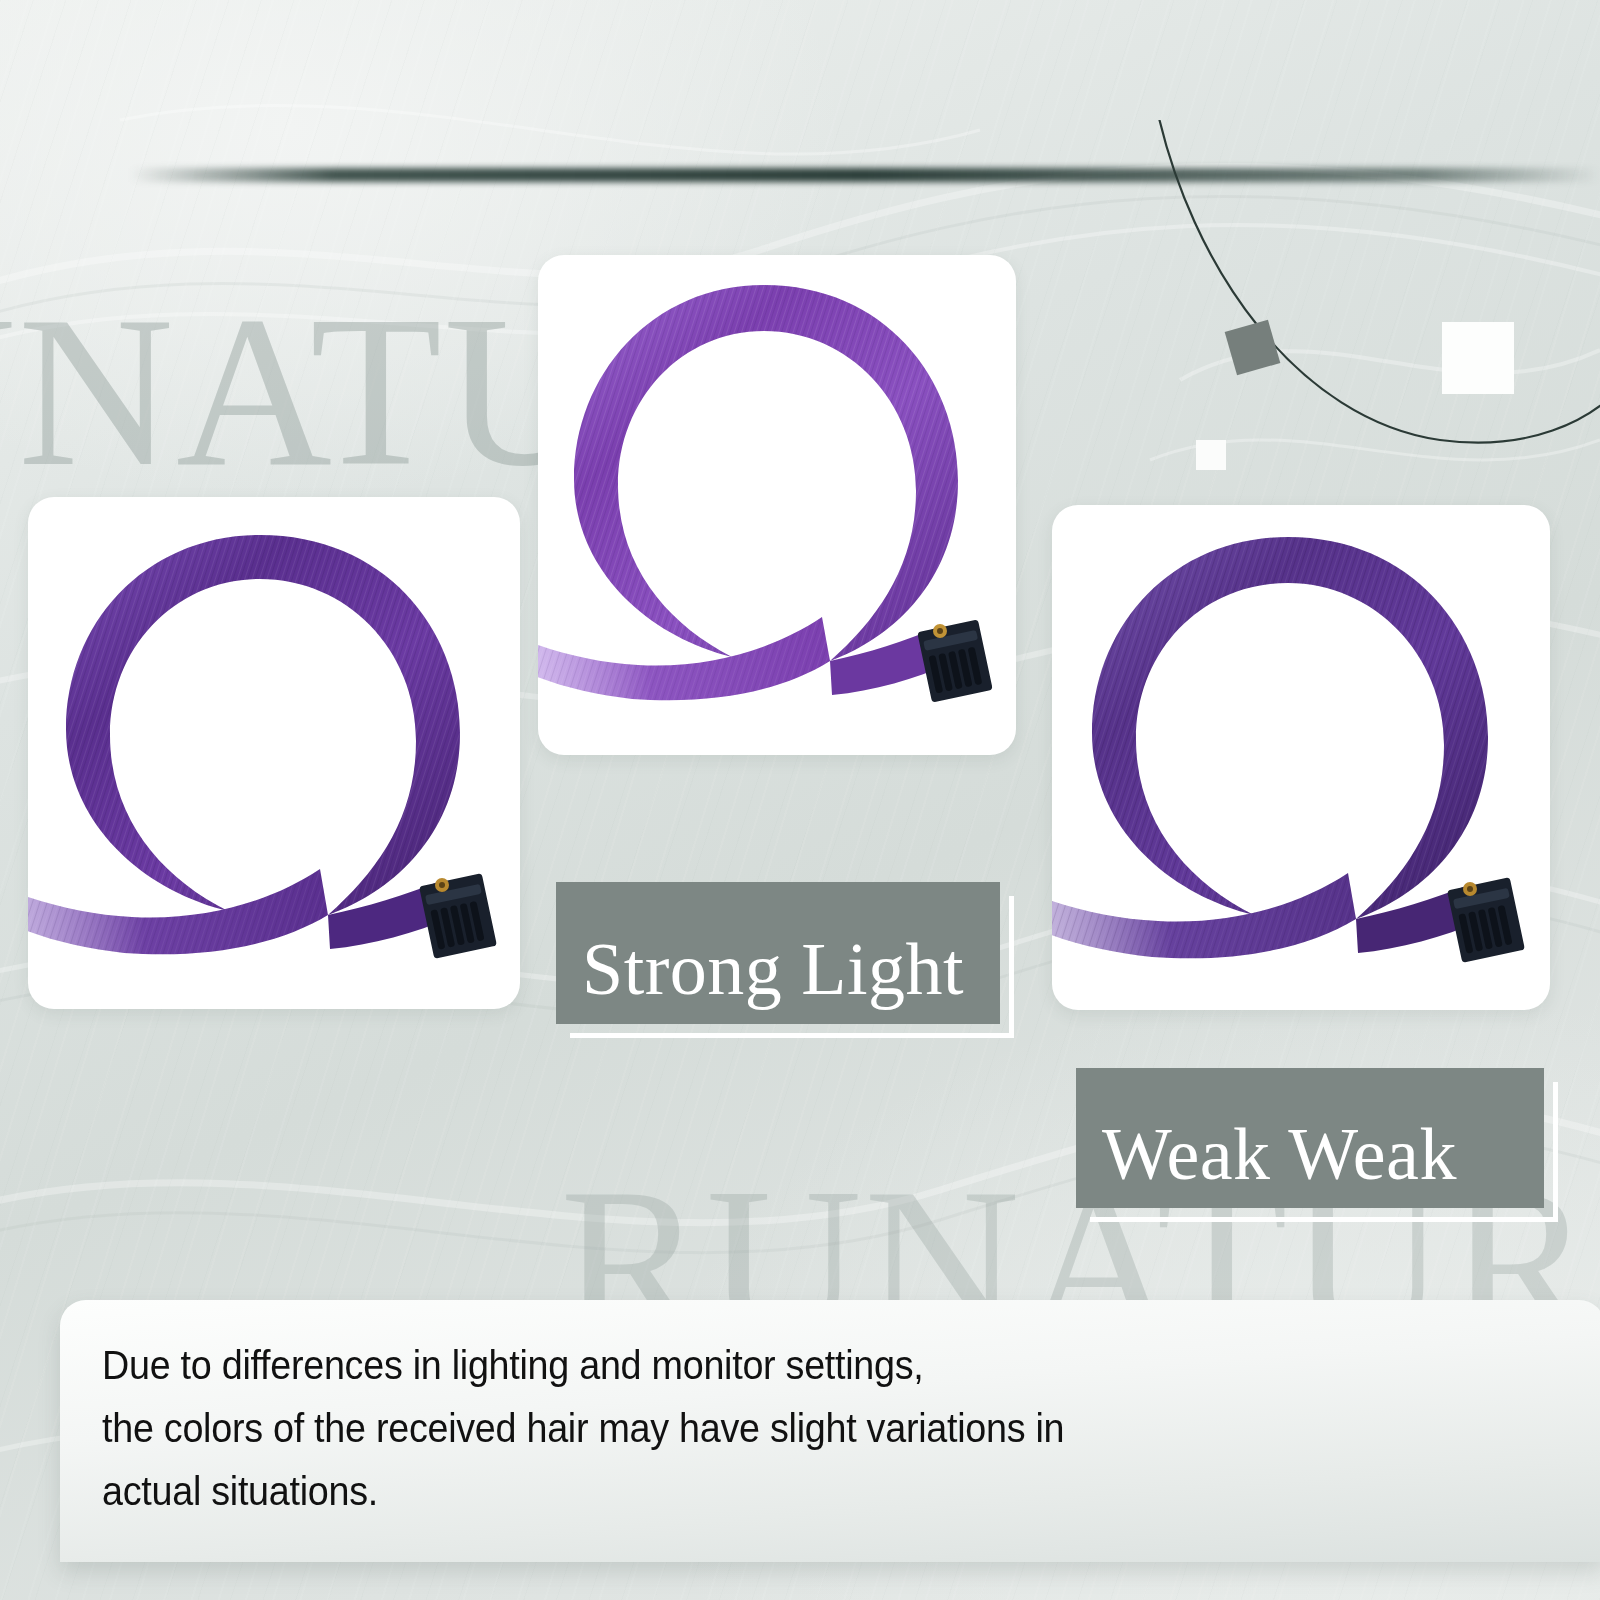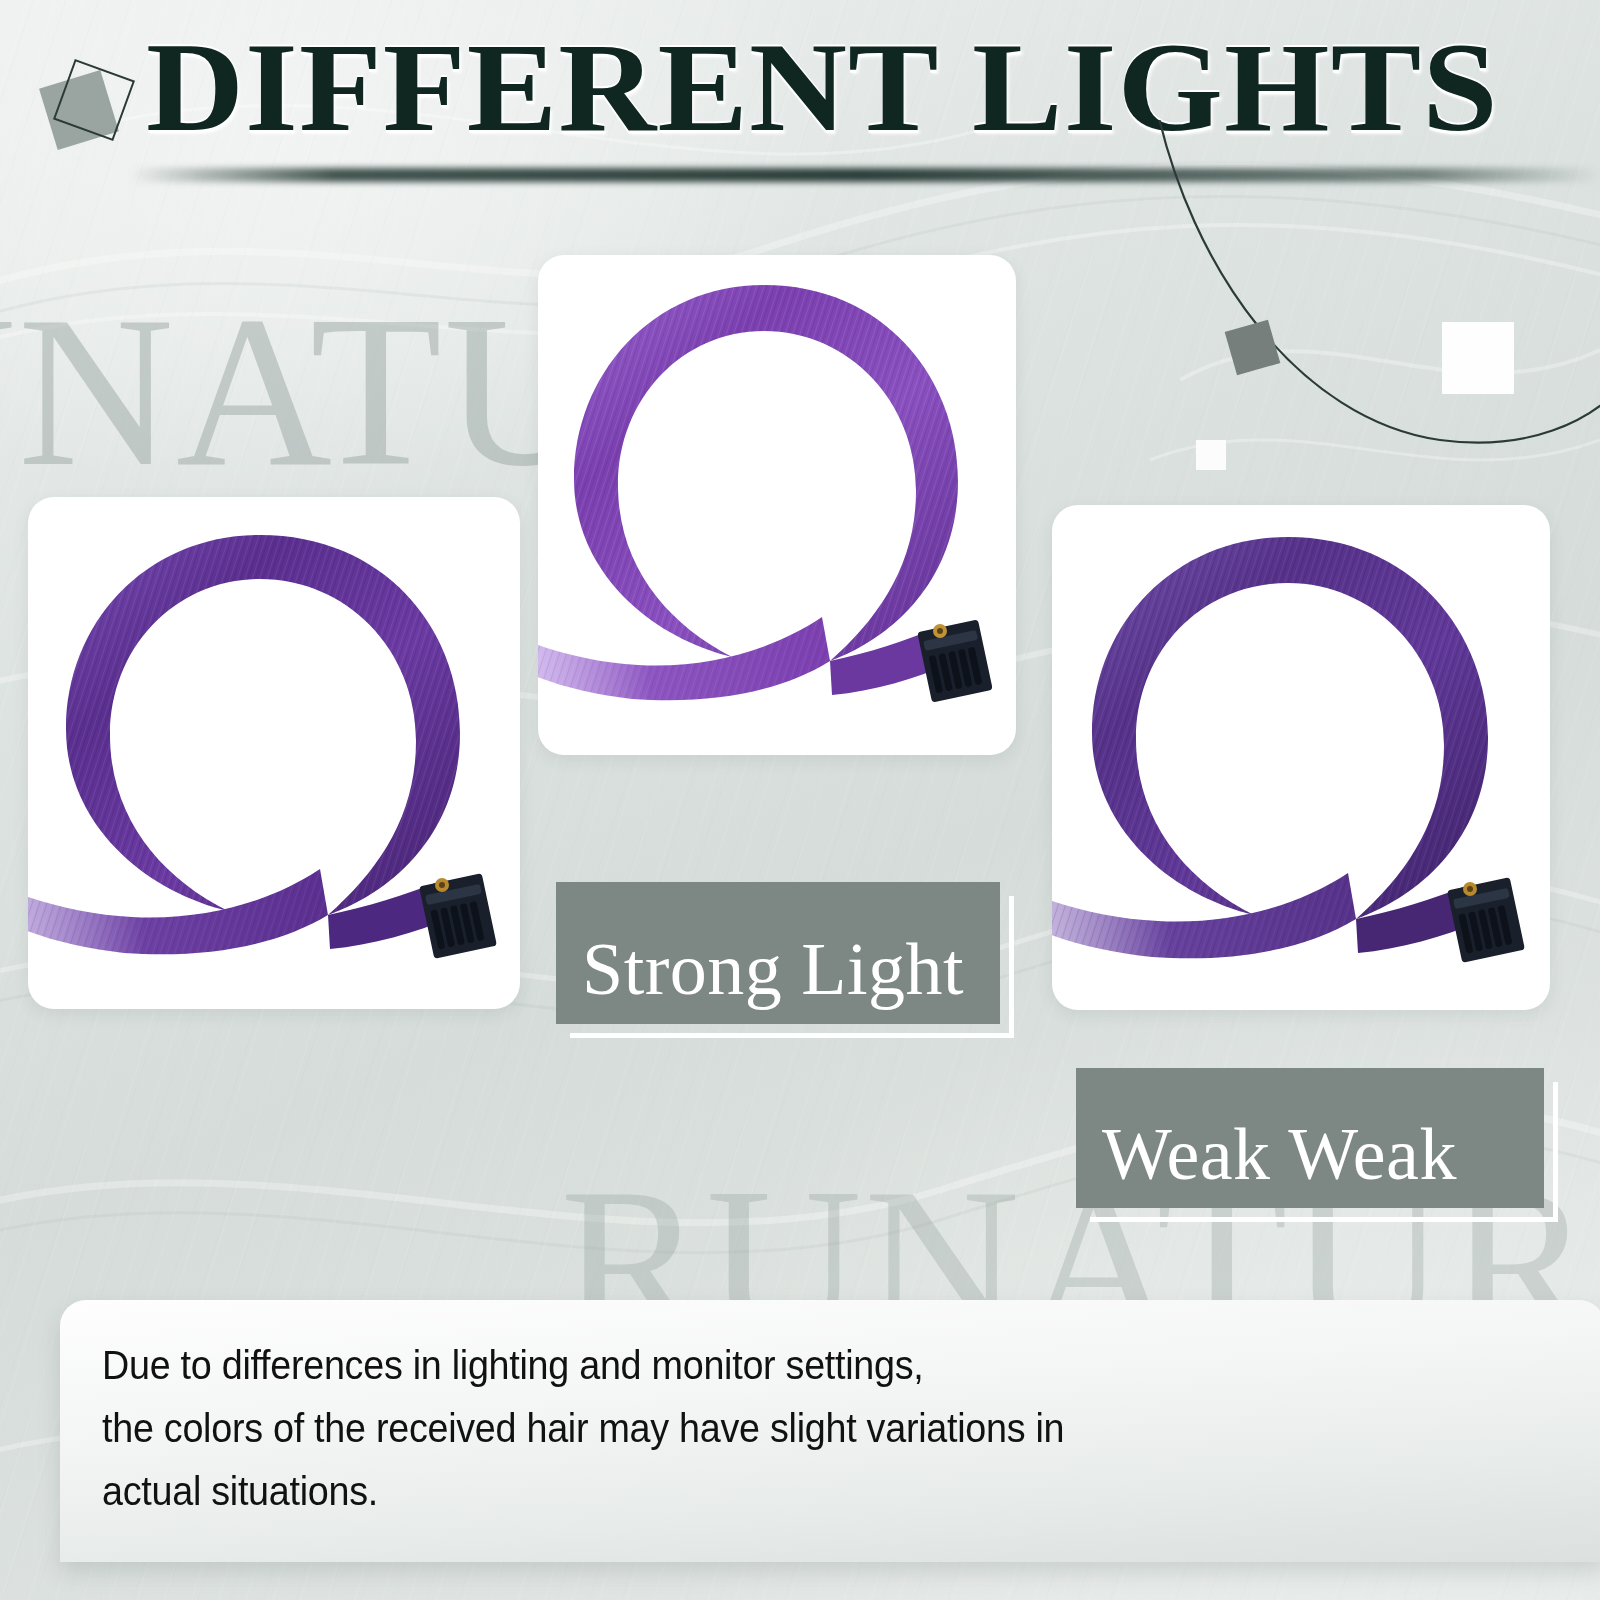--- a/index.html
+++ b/index.html
@@ -187,25 +187,20 @@
       <path d="M-60 330 C 260 215, 520 360, 760 280 S 1250 150, 1660 260" stroke-width="3"></path>
       <path d="M-40 1010 C 340 910, 640 1090, 960 990 S 1380 860, 1660 950" stroke-width="3"></path>
       <path d="M-40 1240 C 280 1150, 620 1320, 940 1220 S 1370 1090, 1660 1180" stroke-width="3"></path>
     </g>
   </svg>
   <div class="bg-noise"></div>
 
   <div class="watermark" id="wm-top">UNATURE</div>
   <div class="watermark" id="wm-bot">RUNATURE</div>
 
-  <div id="title-row">
-    <div id="deco-sq-filled"></div>
-    <div id="deco-sq-outline"></div>
-    <div id="title-text">DIFFERENT LIGHTS</div>
-  </div>
   <div id="title-shadow"></div>
 
   <svg id="deco-arc" viewBox="0 0 520 420">
     <path d="M 55 -20 C 90 150, 200 300, 340 320 C 430 332, 490 300, 520 268" fill="none" stroke="#2b3a36" stroke-width="2.2"></path>
   </svg>
   <div id="deco-sq-gray2"></div>
   <div id="deco-sq-white-big"></div>
   <div id="deco-sq-white-small"></div>
 
   <div class="card" id="card-natural">

